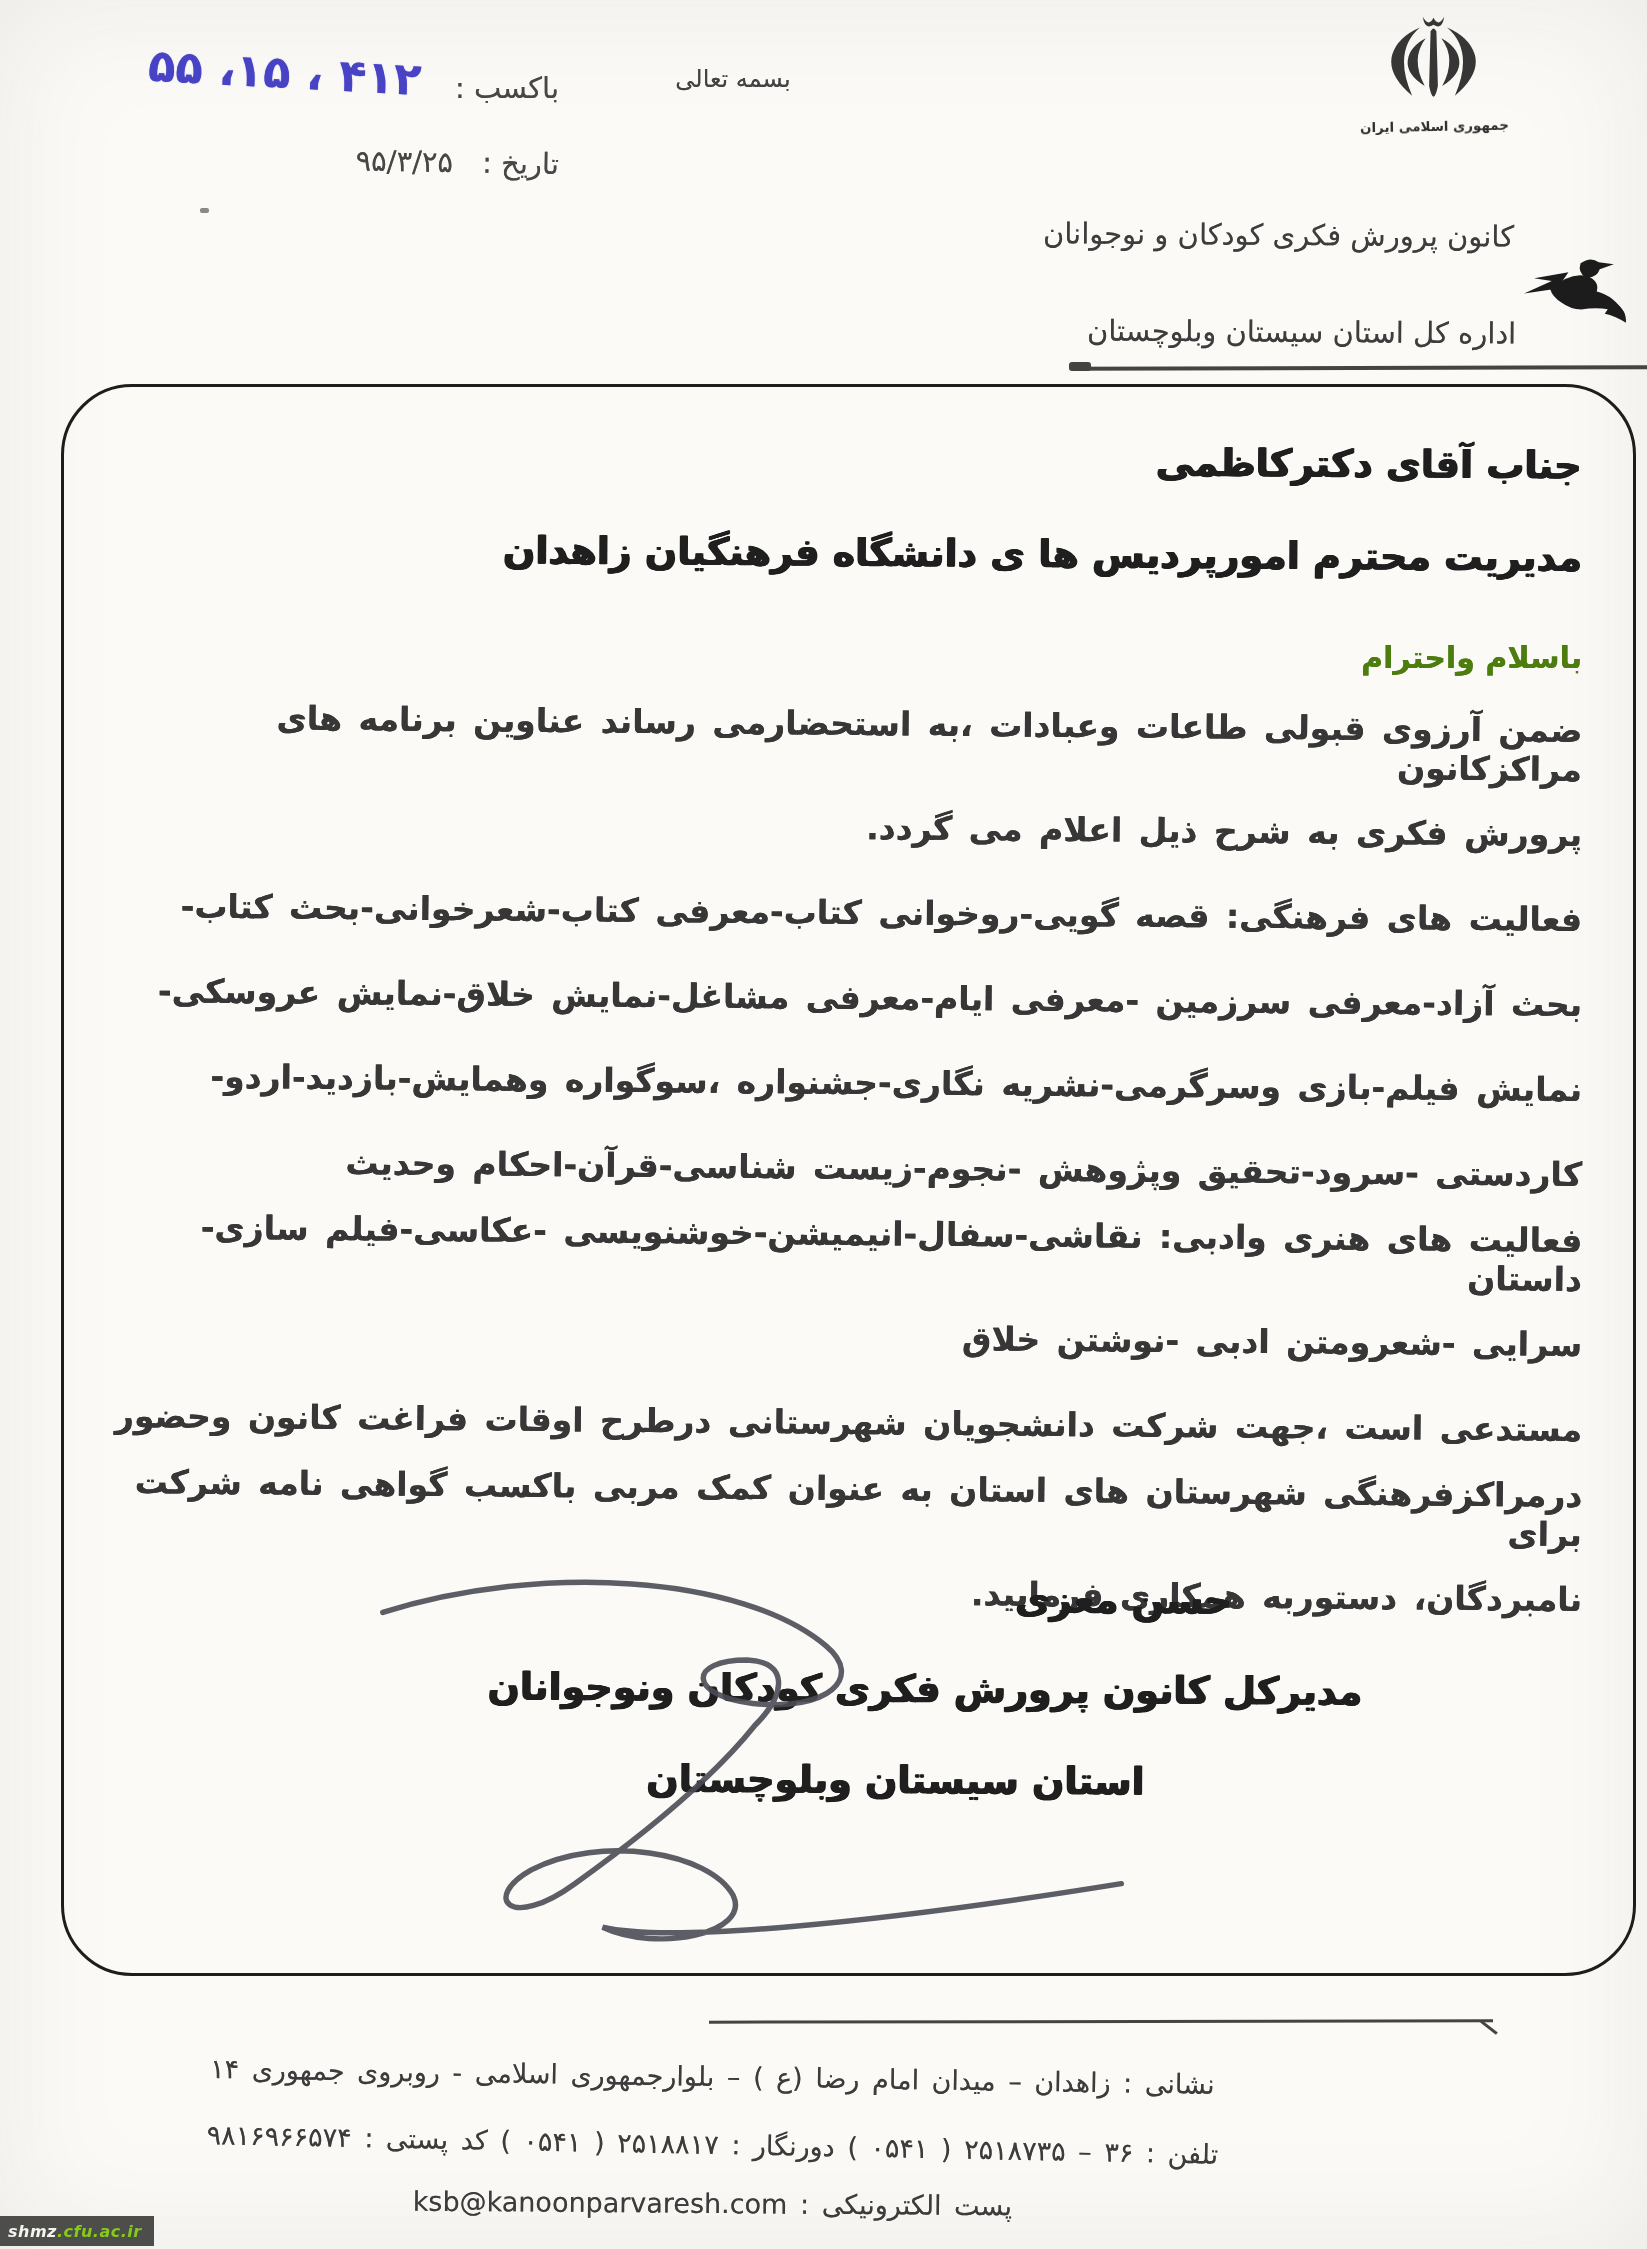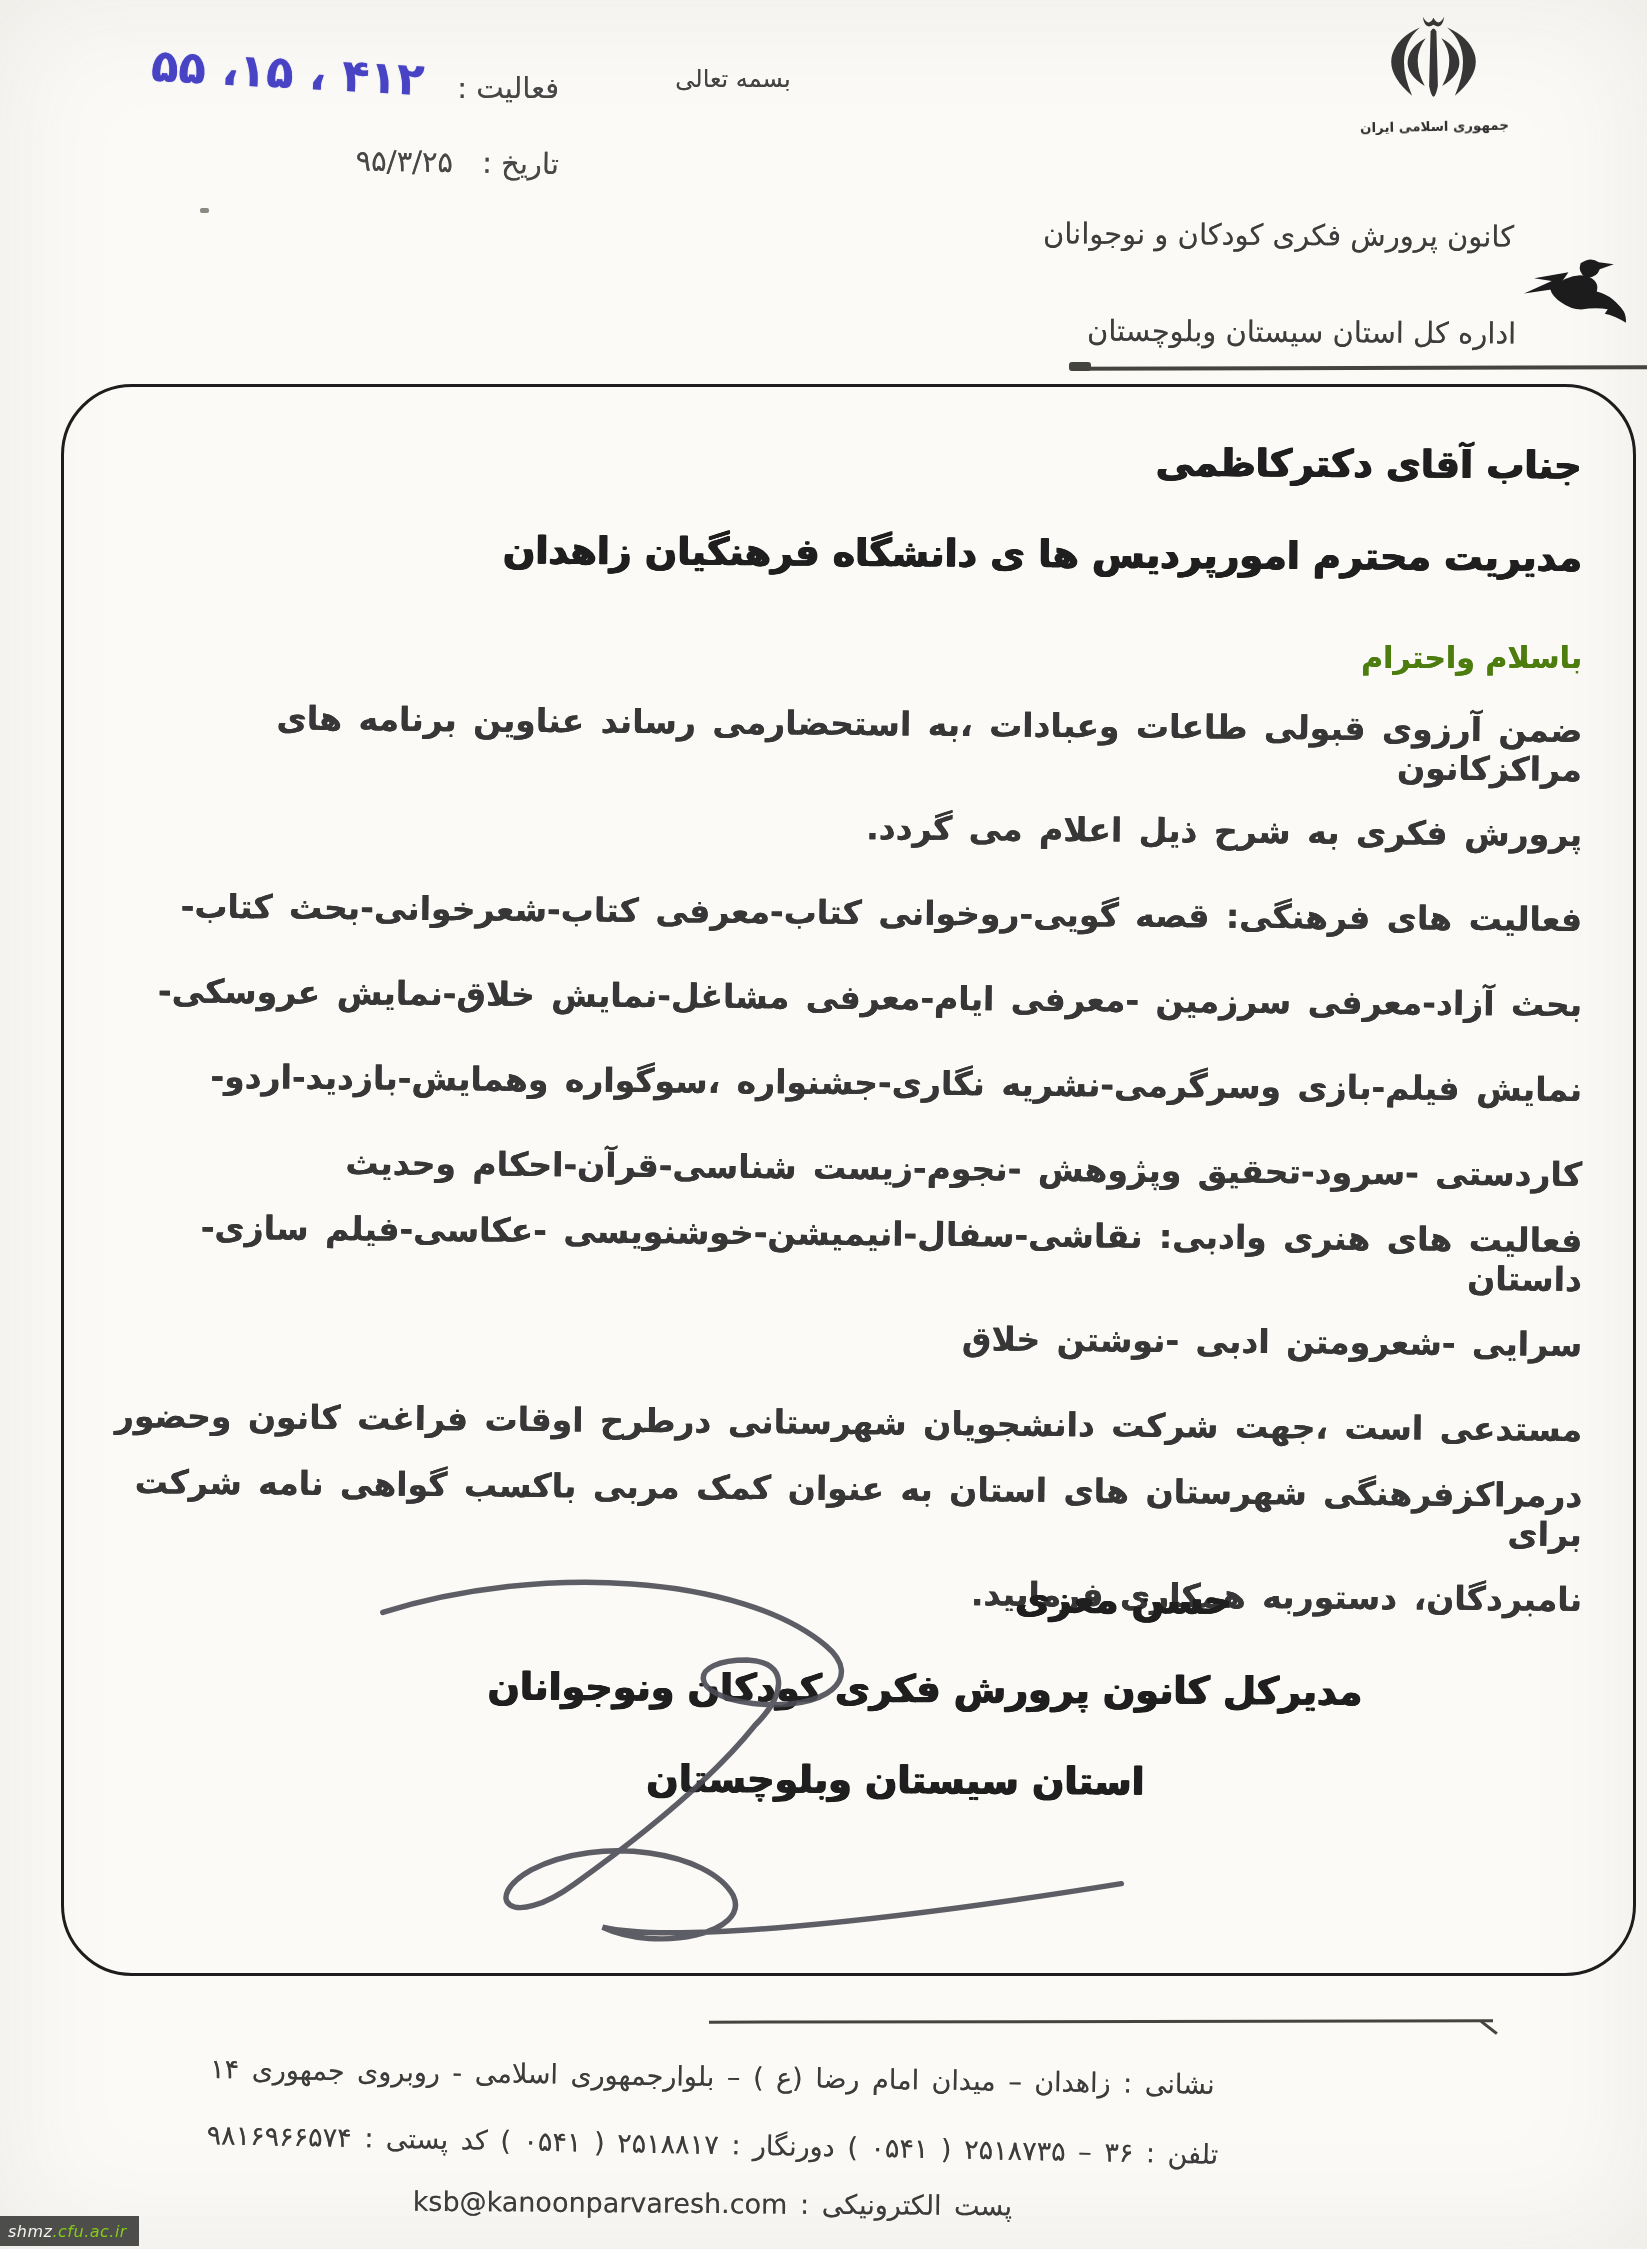--- a/index.html
+++ b/index.html
@@ -74,33 +74,33 @@
 
   
   .footer-line{left:79px; width:1267px; text-align:center; font-size:27px; color:#3c3c3c; word-spacing:4px;}
   .footer-address{top:2061px; transform:rotate(.9deg);}
   .footer-phone{top:2129px; transform:rotate(1.1deg);}
   .footer-email{top:2188px; transform:rotate(.45deg);}
 
   .watermark{
     left:0; top:2216px; height:30px; padding:0 12px 0 8px;
     background:#4d4d4b; display:flex; align-items:center;
-    font-size:16px; font-weight:normal; font-style:italic; letter-spacing:0.5px;
+    font-size:16px; font-weight:bold; font-style:italic; letter-spacing:0.5px;
   }
   .wm-prefix{color:#f5f5f0;}
   .wm-suffix{color:#84cc16;}
 </style>
 </head>
 <body>
 
 <div class="page">
 
   <div class="abs ref-block">
     <div class="ref-row soft">
-      <span class="ref-label">فعالیت :</span>
+      <span class="ref-label">باکسب :</span>
       <span class="ref-value-hand">۴۱۲ ، ۱۵، ۵۵</span>
     </div>
     <div class="ref-row date soft">
       <span class="ref-label">تاریخ :</span>
       <span style="margin-right:20px">۹۵/۳/۲۵</span>
     </div>
   </div>
 
   <div class="abs bismillah soft">بسمه تعالی</div>
 

